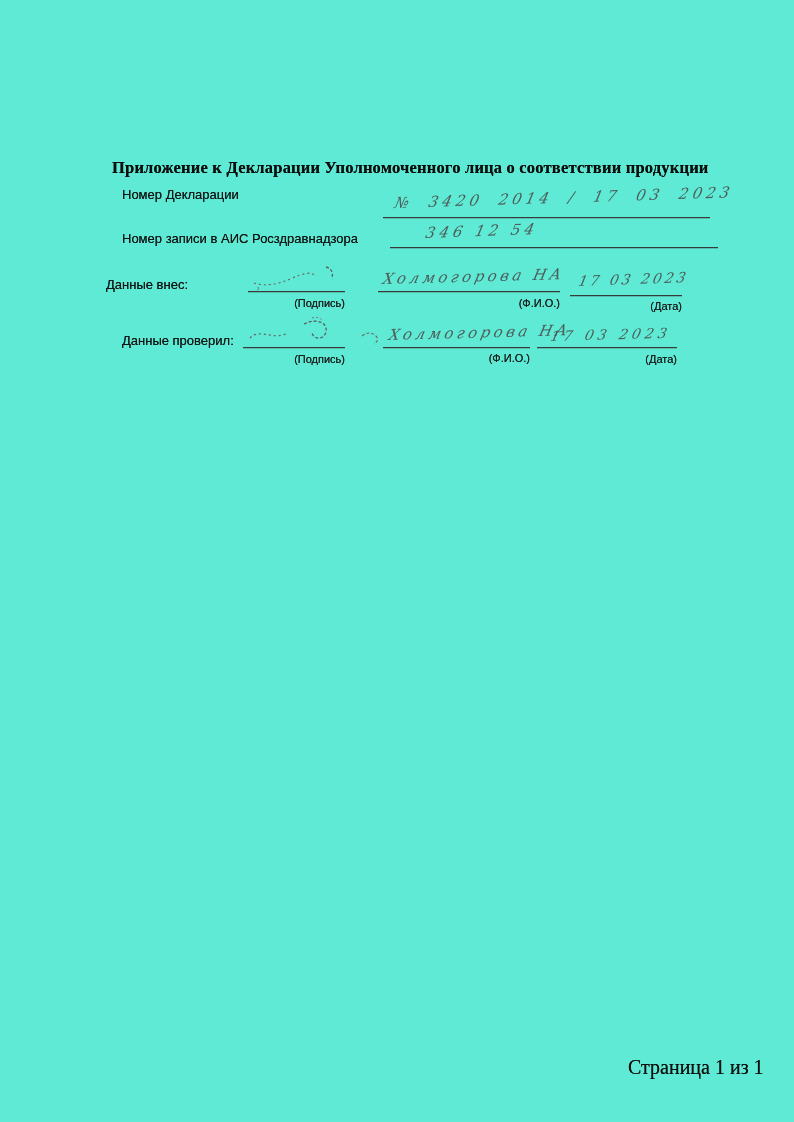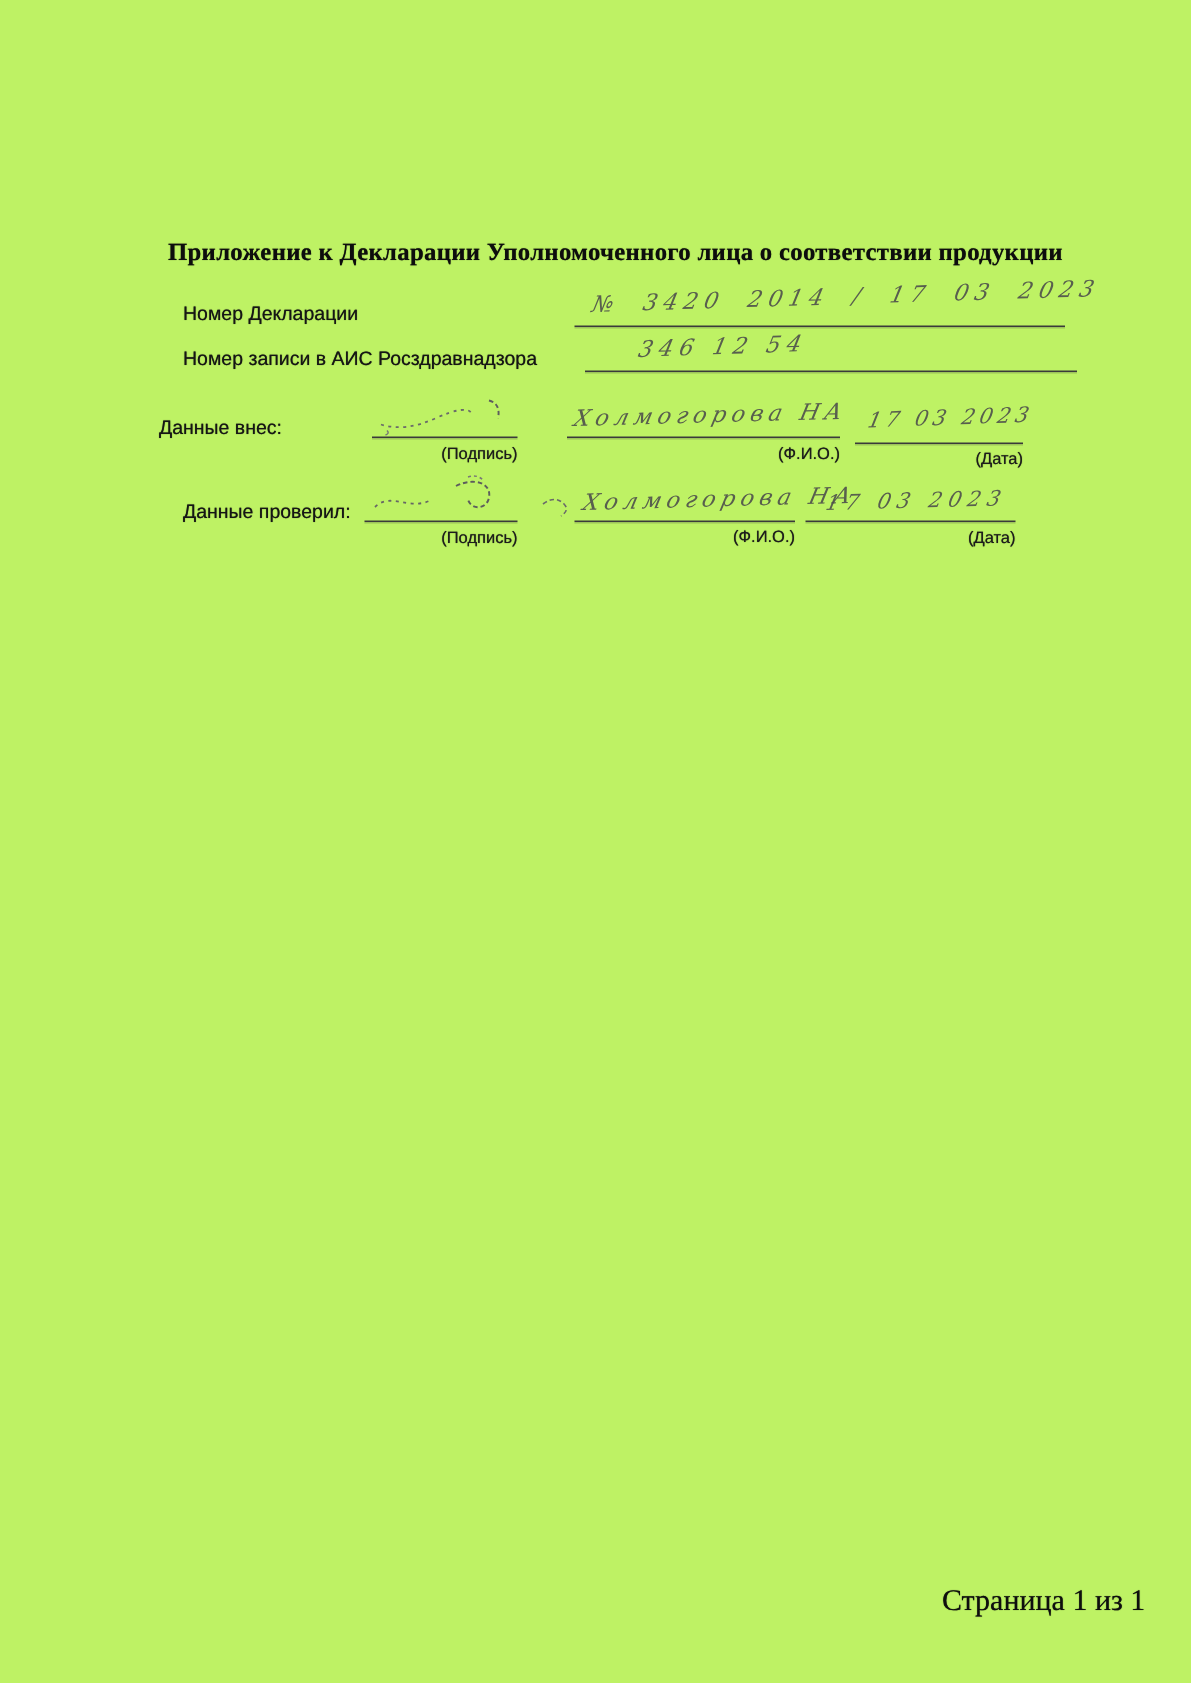--- a/index.html
+++ b/index.html
@@ -1,39 +1,39 @@
 <!DOCTYPE html>
 <html><head>
 <meta charset="utf-8">
 <style>
   * { margin:0; padding:0; box-sizing:border-box; }
   html,body { background:#ffffff; }
   .page {
     position:relative;
     width:794px; height:1122px;
     margin:0 auto;
-    background:#bef264;
+    background:#5eead4;
     font-family:"Liberation Sans", sans-serif;
     color:#111;
     overflow:hidden;
   }
   
   .ink { text-shadow:0 0 .6px rgba(0,0,0,.75); }
 
   .doc-title {
     position:absolute; left:112px; top:158px;
     font-family:"Liberation Serif", serif;
     font-weight:bold; font-size:16.5px; letter-spacing:.2px;
     white-space:nowrap; color:#0d0d0d;
   }
 
   .field-label {
     position:absolute; font-size:13px; color:#151515; white-space:nowrap;
   }
-  .lbl-decl { left:122px; top:201px; }
+  .lbl-decl { left:122px; top:187px; }
   .lbl-ais  { left:122px; top:231px; }
   .lbl-row1 { left:106px; top:277px; }
   .lbl-row2 { left:122px; top:333px; }
 
   .uline {
     position:absolute; height:0;
     border-bottom:1.8px solid #3a3a3a;
   }
   .uline.fuzzy { border-bottom-style:solid; box-shadow:0 1px 0 rgba(60,60,60,.25); }
   .ln-decl { left:383px; top:217px; width:327px; }

